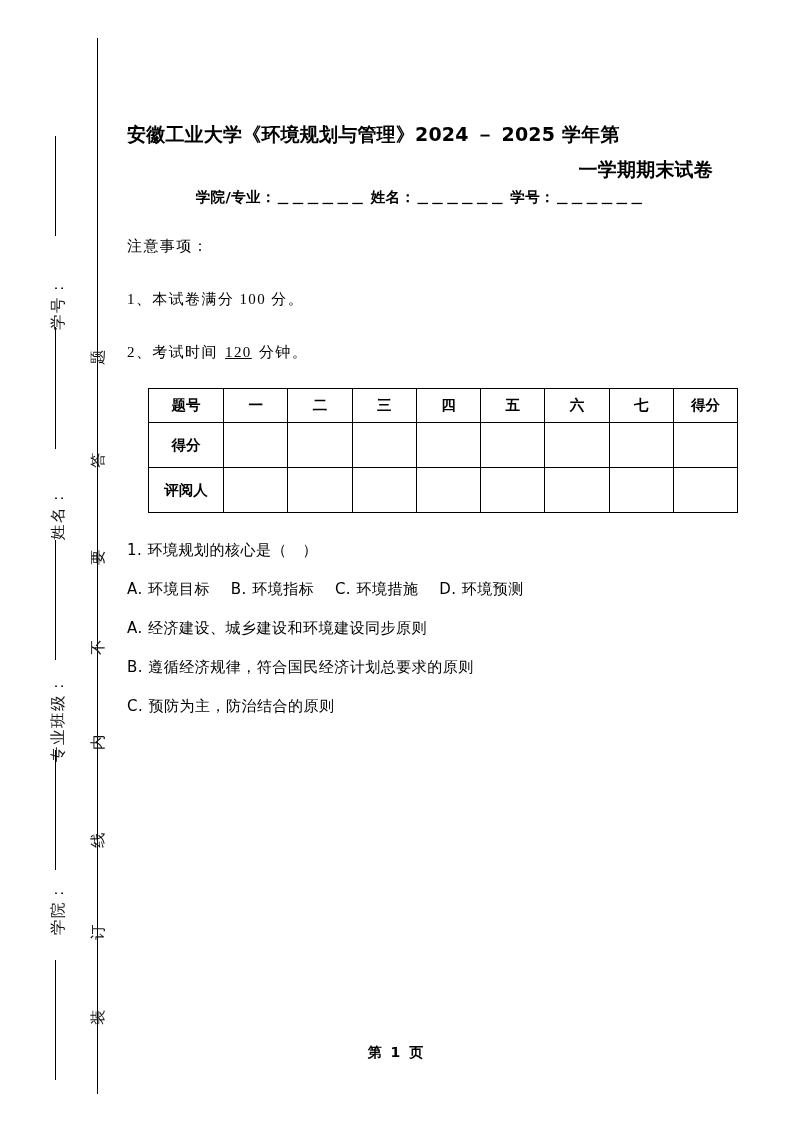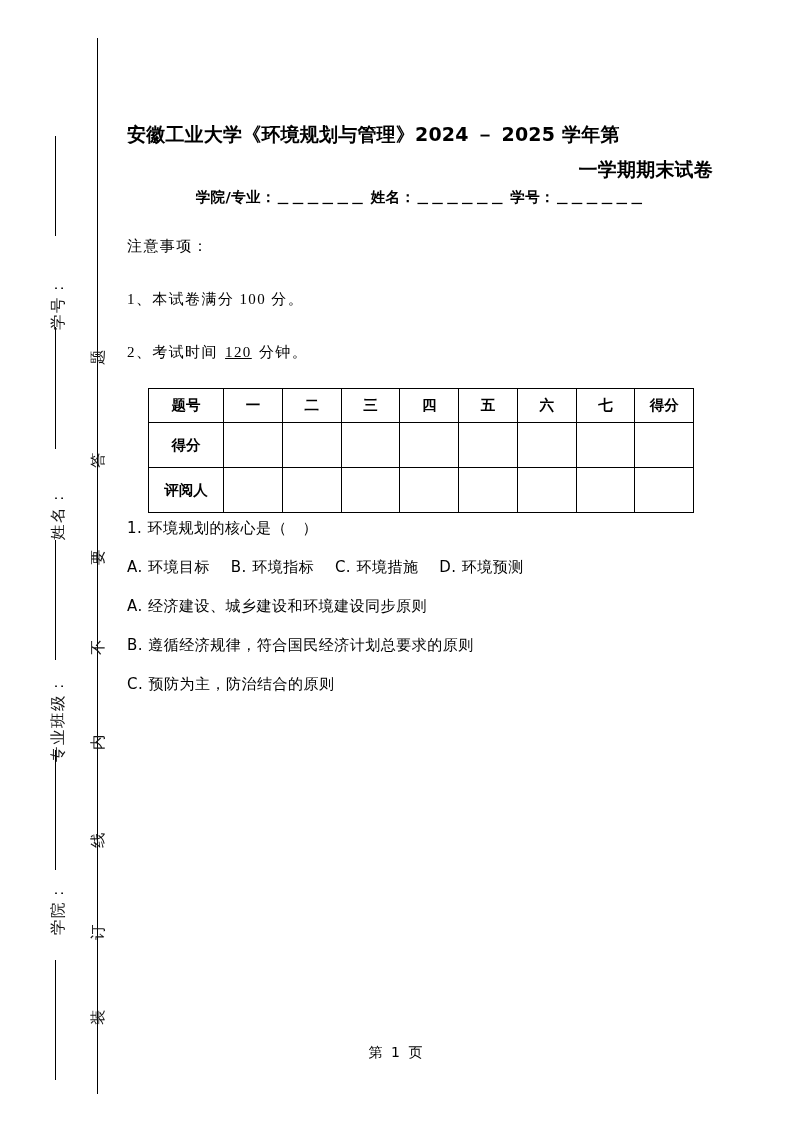--- a/index.html
+++ b/index.html
@@ -119,21 +119,21 @@
     padding: 0 2px;
   }
 
   
   .score-table-wrap {
     margin-top: 20px;
     margin-left: 21px;
   }
   table.score {
     border-collapse: collapse;
-    width: 546px;
+    width: 590px;
     table-layout: fixed;
     padding-left: 40px;
   }
   table.score td {
     border: 1.3px solid #000;
     text-align: center;
     font-family: "DejaVu Sans", "Liberation Sans", sans-serif;
     font-weight: bold;
     font-size: 14.5px;
     color: #000;
@@ -147,31 +147,31 @@
     font-size: 15px;
     line-height: 31px;
     letter-spacing: 0.5px;
     font-family: "DejaVu Sans", "Liberation Sans", sans-serif;
   }
   .qhead {
     margin-top: 24px;
     text-align: justify;
     text-align-last: left;
   }
-  .qitem { }
+  .qitem { margin-top: 22px; }
   .qopts { margin-top: 8px; }
 
   .footer {
     position: absolute;
     left: 0;
     top: 1044px;
     width: 793px;
     text-align: center;
     font-family: "DejaVu Sans", "Liberation Sans", sans-serif;
-    font-weight: normal;
+    font-weight: bold;
     font-size: 14px;
     letter-spacing: 2px;
   }
 </style>
 </head>
 <body>
 
 <div id="page">
 
   <div class="seal-line-solid"></div>

